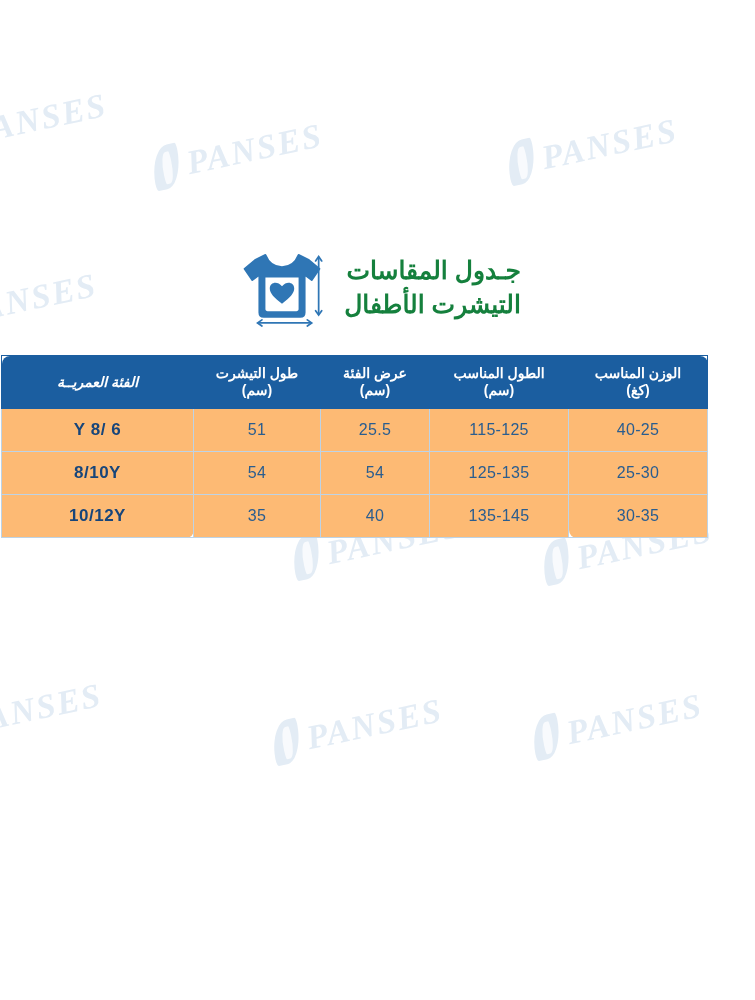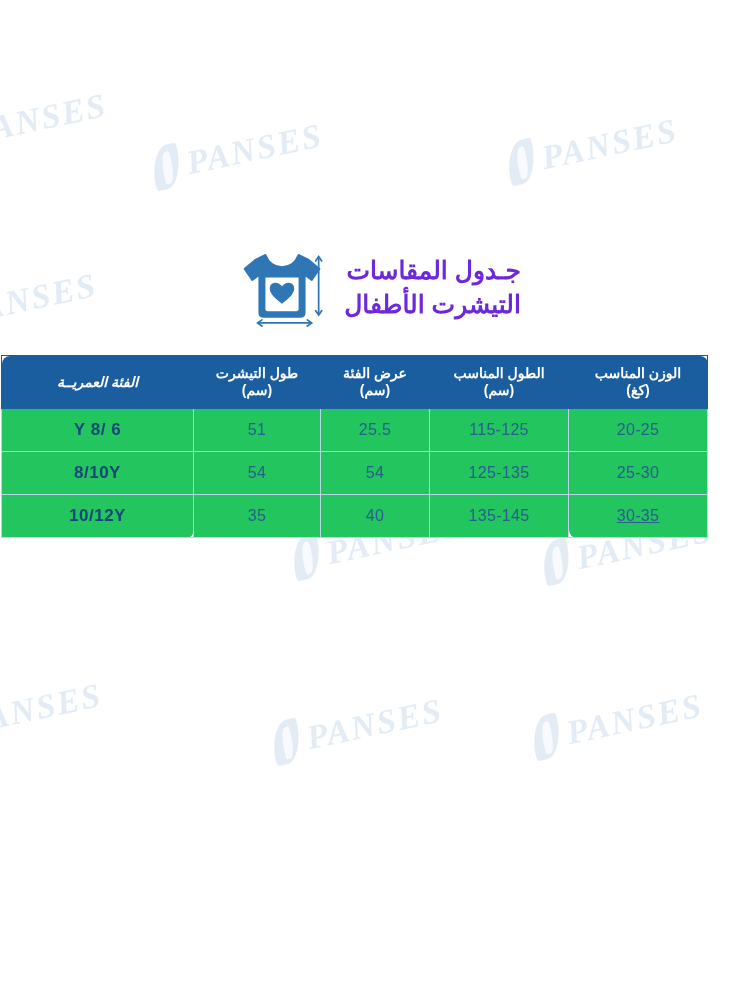--- a/index.html
+++ b/index.html
@@ -79,21 +79,21 @@
     left: 0;
     width: 755px;
     display: flex;
     justify-content: center;
     align-items: flex-start;
     gap: 14px;
     direction: rtl;
   }
   .title-text {
     text-align: right;
-    color: #6d28d9;
+    color: #15803d;
     font-weight: bold;
     font-size: 25px;
     line-height: 34px;
     letter-spacing: .5px;
     padding-top: 10px;
   }
   .title-text .line {
     display: block;
     white-space: pre;
   }
@@ -136,32 +136,31 @@
   table.size-table thead th.last-col {
     border-top-left-radius: 8px;
     font-style: italic;
   }
   table.size-table tbody td {
     border: 1px solid #bdd3e6;
     padding: 11px 4px;
     text-align: center;
     font-size: 16px;
     color: #2a5d8f;
-    background: #22c55e;
+    background: #fdba74;
     letter-spacing: .3px;
   }
   table.size-table tbody td.age-cell {
     font-weight: bold;
     font-size: 17px;
     color: #17457a;
     letter-spacing: .5px;
   }
   table.size-table tbody tr:last-child td:first-child {
     border-bottom-left-radius: 8px;
-    text-decoration: underline;
   }
   table.size-table tbody tr:last-child td:last-child {
     border-bottom-right-radius: 8px;
     text-align: center;
   }
   .th-l1 { display: block; }
   .th-l2 { display: block; }
 </style>
 </head>
 <body>
@@ -248,21 +247,21 @@
             <span class="th-l1">طول التيشرت</span>
             <span class="th-l2">(سم)</span>
           </th>
           <th class="last-col" style="width:183px;">
             <span class="th-l1">الفئة العمريــة</span>
           </th>
         </tr>
       </thead>
       <tbody>
         <tr>
-          <td>20-25</td>
+          <td>40-25</td>
           <td>115-125</td>
           <td>25.5</td>
           <td>51</td>
           <td class="age-cell">6 /8 Y</td>
         </tr>
         <tr>
           <td>25-30</td>
           <td>125-135</td>
           <td>54</td>
           <td>54</td>

